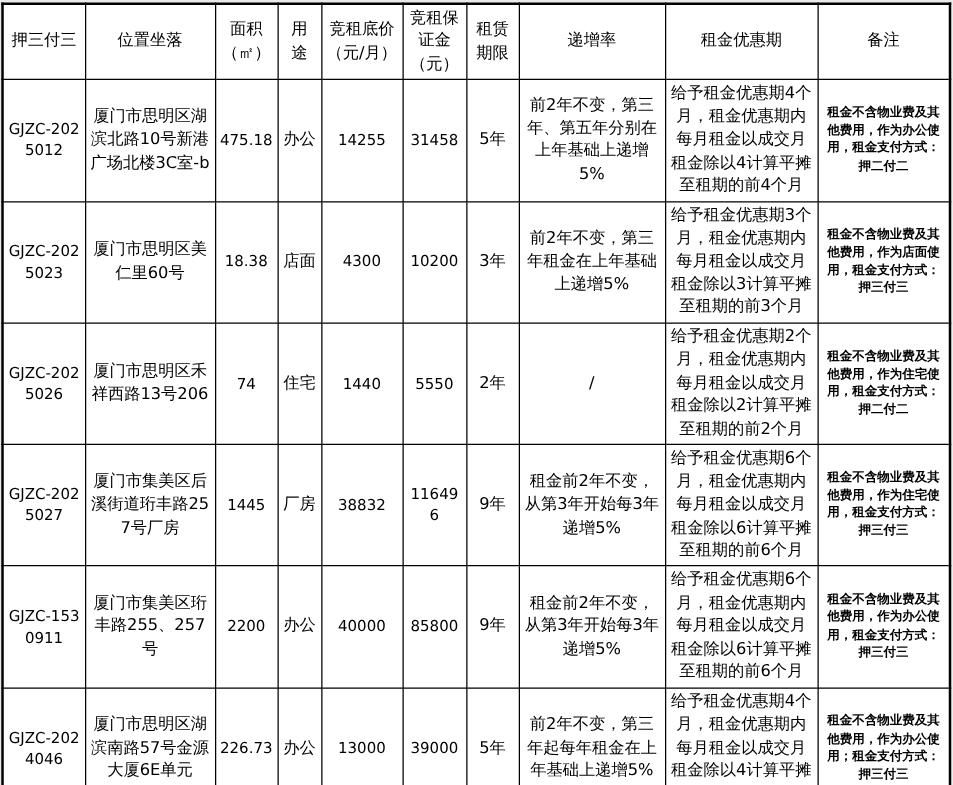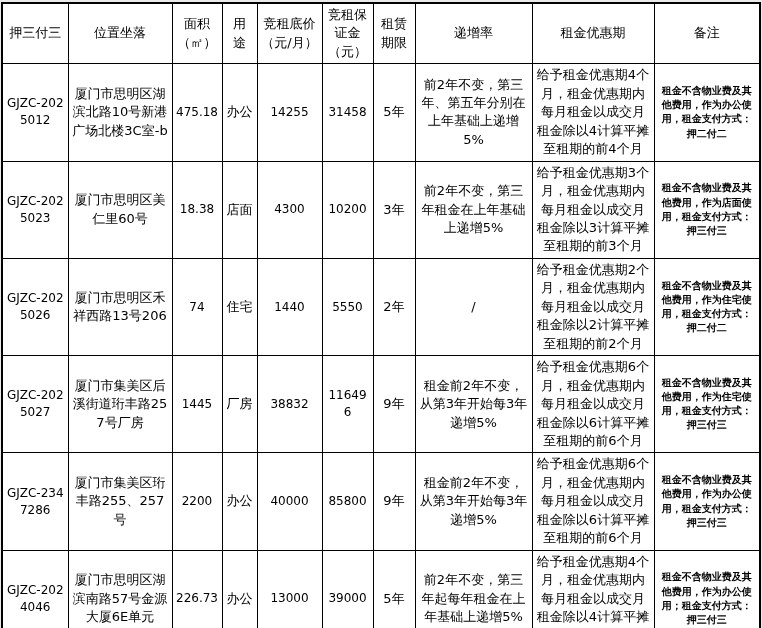--- a/index.html
+++ b/index.html
@@ -129,21 +129,21 @@
         <td class="latin">1445</td>
         <td>厂房</td>
         <td class="latin">38832</td>
         <td class="latin">116496</td>
         <td>9年</td>
         <td>租金前2年不变，从第3年开始每3年递增5%</td>
         <td>给予租金优惠期6个月，租金优惠期内每月租金以成交月租金除以6计算平摊至租期的前6个月</td>
         <td class="remark">租金不含物业费及其他费用，作为住宅使用，租金支付方式：押三付三</td>
       </tr>
       <tr class="r-mid">
-        <td class="latin">GJZC-2347286</td>
+        <td class="latin">GJZC-1530911</td>
         <td>厦门市集美区珩丰路255、257号</td>
         <td class="latin">2200</td>
         <td>办公</td>
         <td class="latin">40000</td>
         <td class="latin">85800</td>
         <td>9年</td>
         <td>租金前2年不变，从第3年开始每3年递增5%</td>
         <td>给予租金优惠期6个月，租金优惠期内每月租金以成交月租金除以6计算平摊至租期的前6个月</td>
         <td class="remark">租金不含物业费及其他费用，作为办公使用，租金支付方式：押三付三</td>
       </tr>

